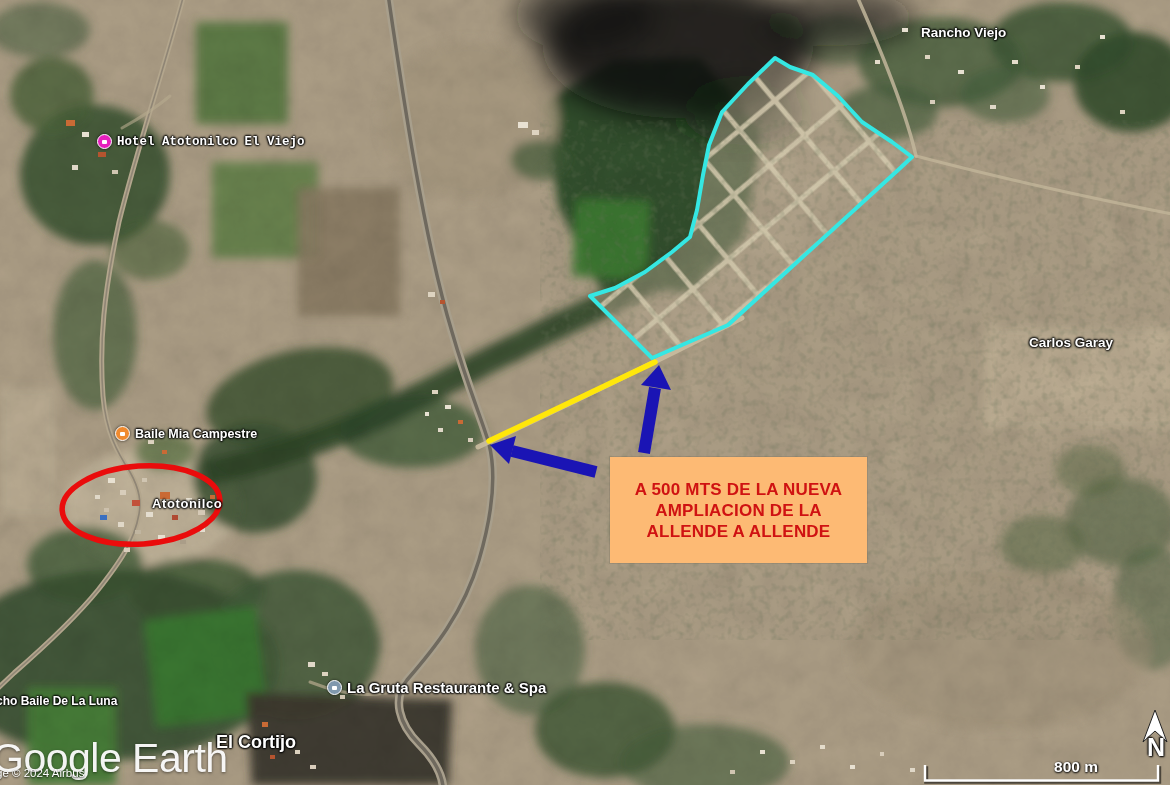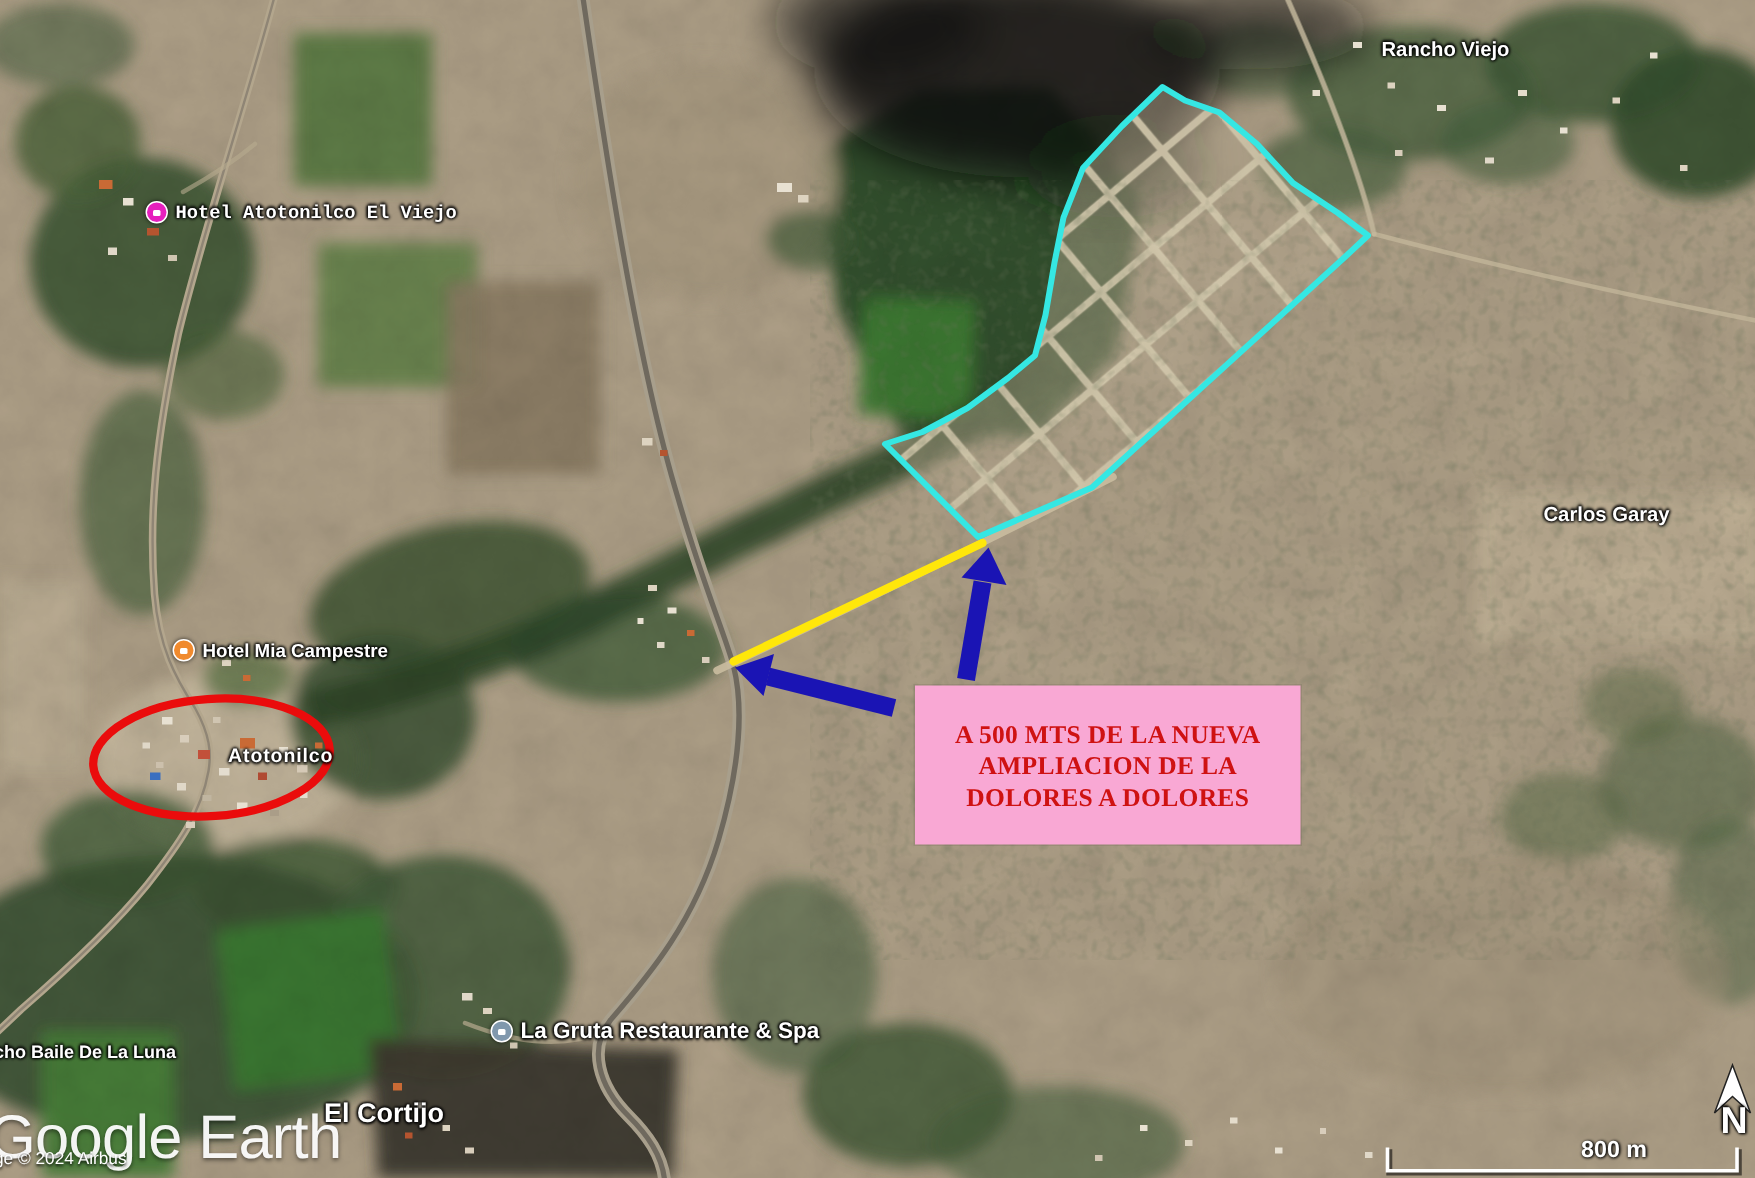--- a/index.html
+++ b/index.html
@@ -238,43 +238,43 @@
     <span class="poi-dot" style="background: rgb(230, 32, 189);">
         <i></i>
       </span>
     <span class="maplabel" style="font-size:12.5px;">Hotel Atotonilco El Viejo</span>
   </div>
 
   <div class="poi" style="left:115px;top:426px;">
     <span class="poi-dot" style="background: rgb(240, 138, 46);">
         <i></i>
       </span>
-    <span class="maplabel" style="font-size:12.5px;">Hotel Mia Campestre</span>
+    <span class="maplabel" style="font-size:12.5px;">Baile Mia Campestre</span>
   </div>
 
   <div class="maplabel" style="left:108px;top:496px;font-size:13px;letter-spacing:.6px;margin-left:44px;">Atotonilco</div>
 
   <div class="maplabel" style="left:1029px;top:335px;font-size:13.5px;">Carlos Garay</div>
 
   <div class="poi" style="left:327px;top:679px;">
     <span class="poi-dot" style="background: rgb(128, 152, 173);">
         <i></i>
       </span>
     <span class="maplabel" style="font-size:15px;">La Gruta Restaurante &amp; Spa</span>
   </div>
 
   <div class="maplabel" style="left:216px;top:732px;font-size:18px;">El Cortijo</div>
 
   <div class="maplabel" style="left:-4px;top:694px;font-size:12px;">cho Baile De La Luna</div>
 
-  <div class="note-box" style="background: #f9a8d4; font-family: Liberation Serif, serif;">
+  <div class="note-box" style="background: #fdba74;">
     <div class="note-inner" style="color: rgb(207, 18, 18);">
       <span>A 500 MTS DE LA NUEVA</span>
       <span>AMPLIACION DE LA</span>
-      <span>DOLORES A DOLORES</span>
+      <span>ALLENDE A ALLENDE</span>
     </div>
   </div>
 
   <div class="ge-logo">Google Earth</div>
   <div class="copyright">ge © 2024 Airbus</div>
   <div class="scale-label">800 m</div>
   <div class="north-n">N</div>
 
 </div>
 

